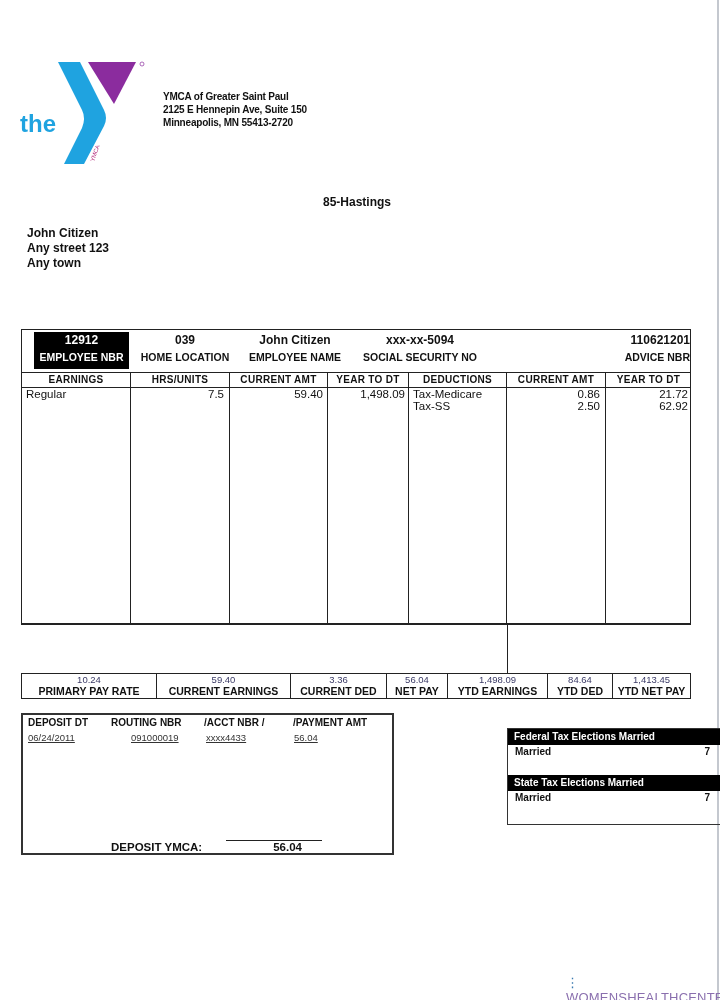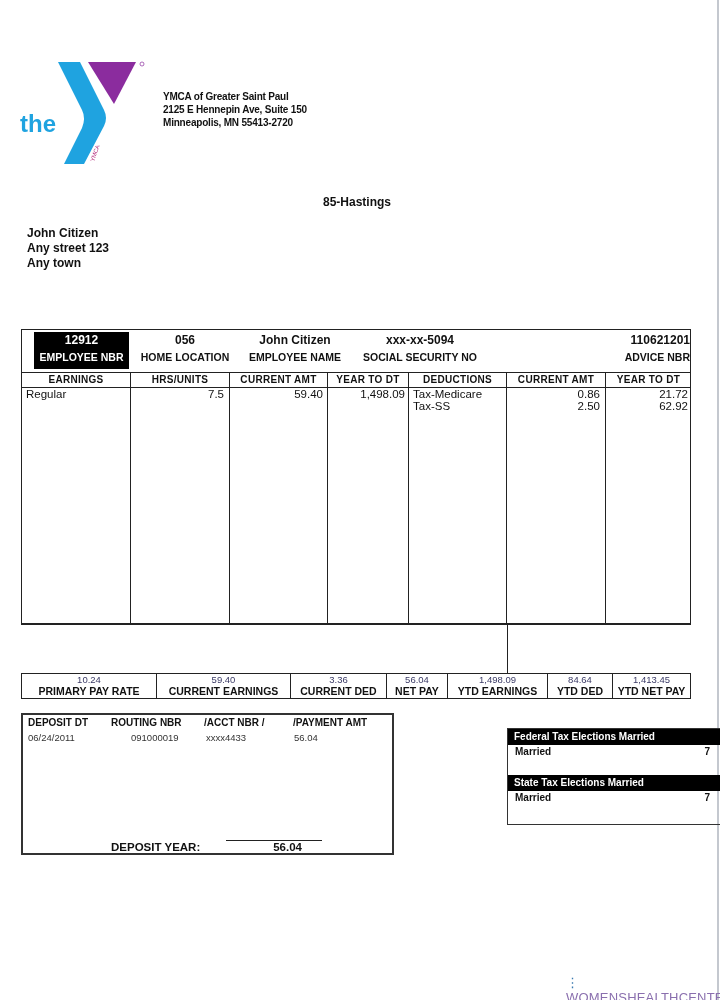--- a/index.html
+++ b/index.html
@@ -30,21 +30,21 @@
   
   .summary { left:21px; top:673px; width:670px; height:26px; border:1px solid #222; box-sizing:border-box; display:flex; }
   .sc { border-right:1px solid #222; text-align:center; }
   .sc:last-child { border-right:none; }
   .sc .v { font-size:9.5px; color:#3a3a66; line-height:11px; height:11px; }
   .sc .l { font-size:10.5px; font-weight:bold; line-height:13px; }
 
   
   .deposit { left:21px; top:713px; width:373px; height:142px; border:2px solid #333; box-sizing:border-box; }
   .dh { position:absolute; top:2px; font-size:10px; font-weight:bold; }
-  .dv { position:absolute; top:17px; font-size:9.5px; color:#333; }
+  .dv { position:absolute; top:17px; font-size:9.5px; color:#333;text-decoration:underline; }
   .dtotal-l { position:absolute; left:88px; top:126px; font-size:11.5px; font-weight:bold; }
   .dtotal-line { position:absolute; left:203px; top:125px; width:96px; height:1px; background:#222; }
   .dtotal-v { position:absolute; left:203px; top:126px; width:76px; text-align:right; font-size:11.5px; font-weight:bold; }
 
   
   .tax { left:507px; top:728px; width:216px; height:97px; border:1px solid #333; box-sizing:border-box; }
   .tband { background:#000; color:#fff; font-size:10px; font-weight:bold; height:16px; line-height:16px; padding-left:6px; }
   .trow { height:30px; font-size:10px; font-weight:bold; position:relative; }
   .trow .k { position:absolute; left:7px; top:1px; }
   .trow .n { position:absolute; right:12px; top:1px; }
@@ -81,21 +81,21 @@
   <div>Any town</div>
 </div>
 
 <div class="abs main">
   <div class="hdr">
     <div class="hcell black" style="left:12px;width:95px;top:2px;height:37px;">
       <div class="v">12912</div>
       <div class="l">EMPLOYEE NBR</div>
     </div>
     <div class="hcell" style="left:108px;width:110px;">
-      <div class="v">056</div>
+      <div class="v">039</div>
       <div class="l">HOME LOCATION</div>
     </div>
     <div class="hcell" style="left:218px;width:110px;">
       <div class="v">John Citizen</div>
       <div class="l">EMPLOYEE NAME</div>
     </div>
     <div class="hcell" style="left:328px;width:140px;">
       <div class="v">xxx-xx-5094</div>
       <div class="l">SOCIAL SECURITY NO</div>
     </div>
@@ -170,21 +170,21 @@
 
 <div class="abs deposit">
   <div class="dh" style="left:5px;">DEPOSIT DT</div>
   <div class="dh" style="left:88px;">ROUTING NBR</div>
   <div class="dh" style="left:181px;">/ACCT NBR /</div>
   <div class="dh" style="left:270px;">/PAYMENT AMT</div>
   <div class="dv" style="left:5px;">06/24/2011</div>
   <div class="dv" style="left:72px;margin-left:36px;">091000019</div>
   <div class="dv" style="left:183px;">xxxx4433</div>
   <div class="dv" style="left:271px;">56.04</div>
-  <div class="dtotal-l">DEPOSIT YEAR:</div>
+  <div class="dtotal-l">DEPOSIT YMCA:</div>
   <div class="dtotal-line"></div>
   <div class="dtotal-v">56.04</div>
 </div>
 
 <div class="abs tax">
   <div class="tband">Federal Tax Elections Married</div>
   <div class="trow">
     <span class="k">Married</span>
     <span class="n">7</span>
   </div>

